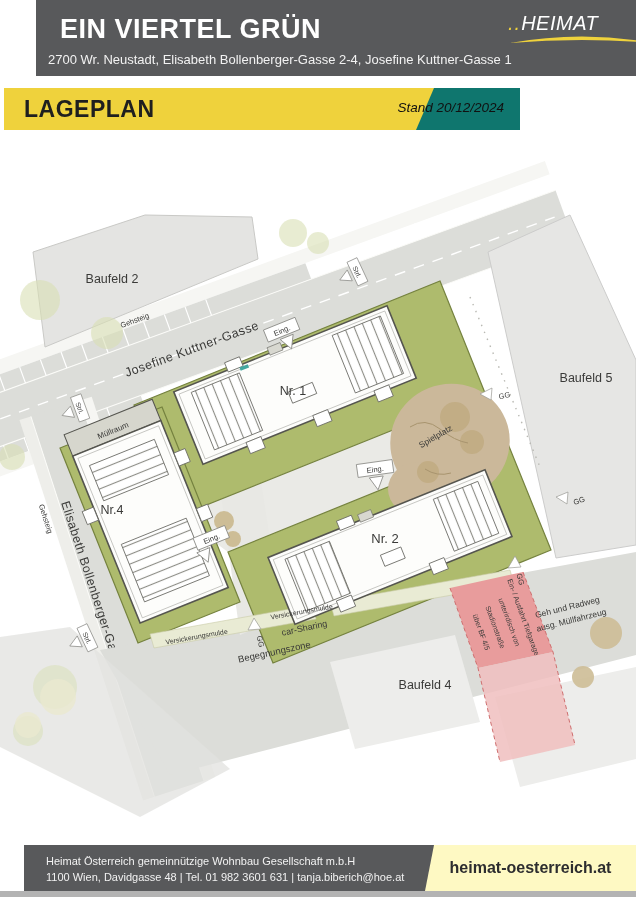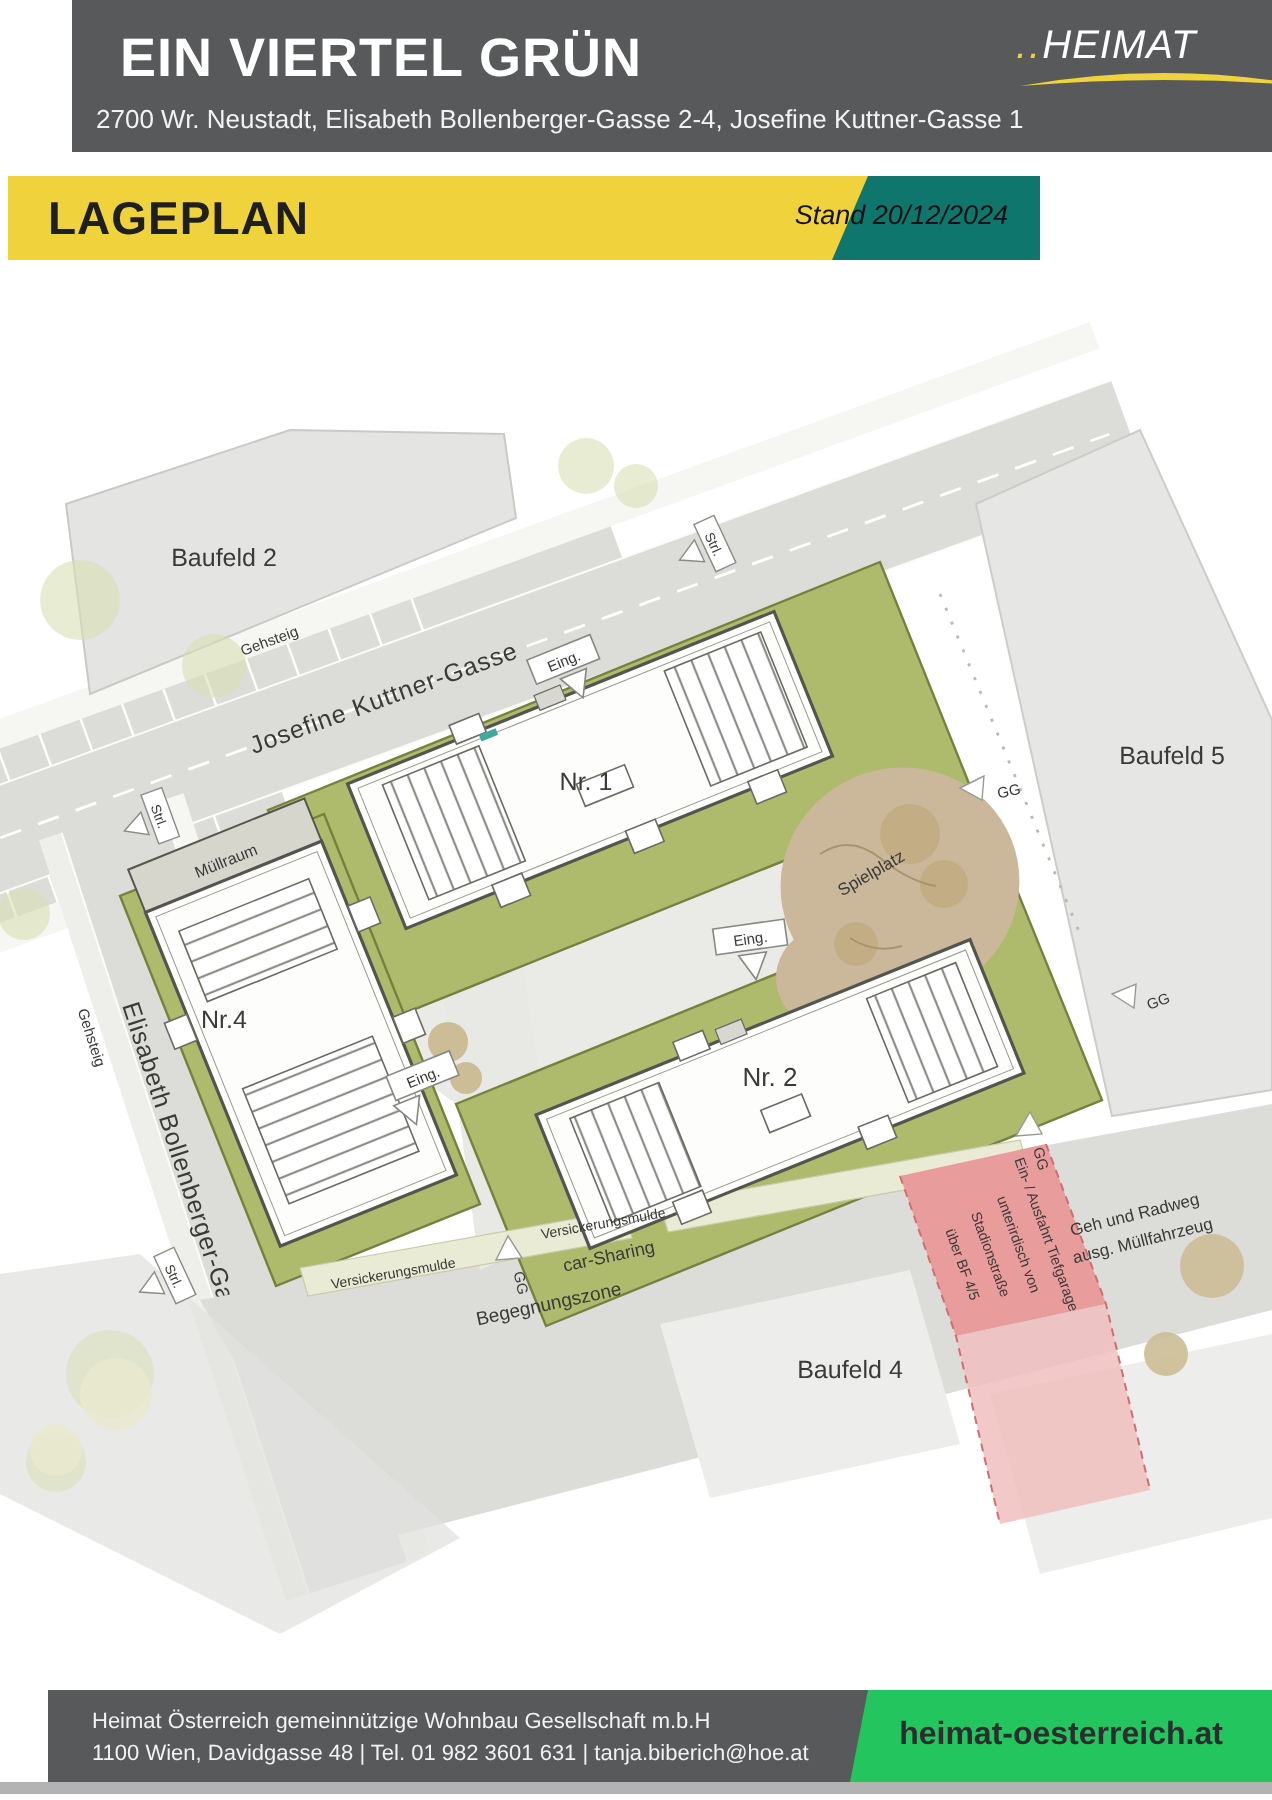--- a/index.html
+++ b/index.html
@@ -23,21 +23,21 @@
 
   
   .plan{position:absolute;left:0;top:137px;width:636px;height:705px;}
   svg text{font-family:"Liberation Sans",sans-serif;fill:#3a3a38;}
 
   
   .footer{position:absolute;left:0;top:845px;width:636px;height:46px;}
   .footer-gray{position:absolute;left:0;top:0;width:426px;height:46px;background:#58595b;
                clip-path:polygon(0 0,100% 0,calc(100% - 13px) 100%,0 100%);
                color:#f2f2f2;font-size:11px;line-height:16px;padding:8px 0 0 22px;box-sizing:border-box;margin-left:24px;}
-  .footer-yellow{position:absolute;left:425px;top:0;width:211px;height:46px;background:#22c55e;
+  .footer-yellow{position:absolute;left:425px;top:0;width:211px;height:46px;background:#fef9c3;
                  clip-path:polygon(9px 0,100% 0,100% 100%,0 100%);
                  display:flex;align-items:center;justify-content:center;}
   .footer-site{font-size:16px;font-weight:800;color:#2d2d2f;}
   .footer-strip{position:absolute;left:0;top:891px;width:636px;height:6px;background:#b3b3b3;}
 </style>
 </head>
 <body>
 
 <div class="header">
   <div class="header-title">EIN VIERTEL GRÜN</div>

